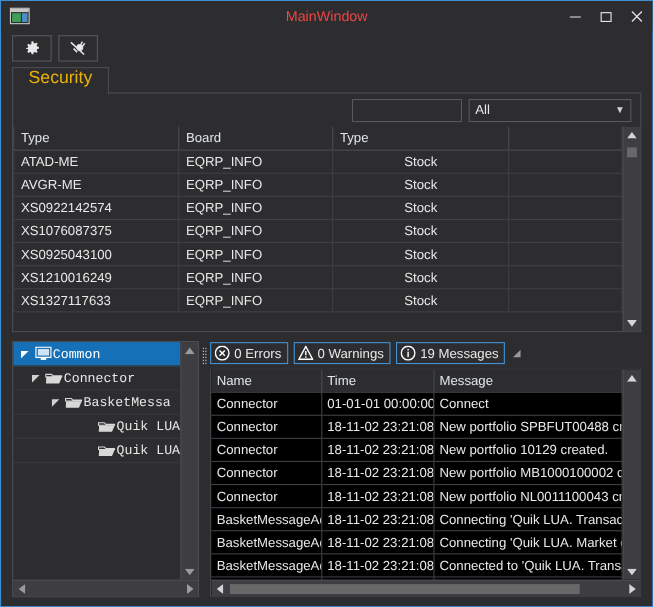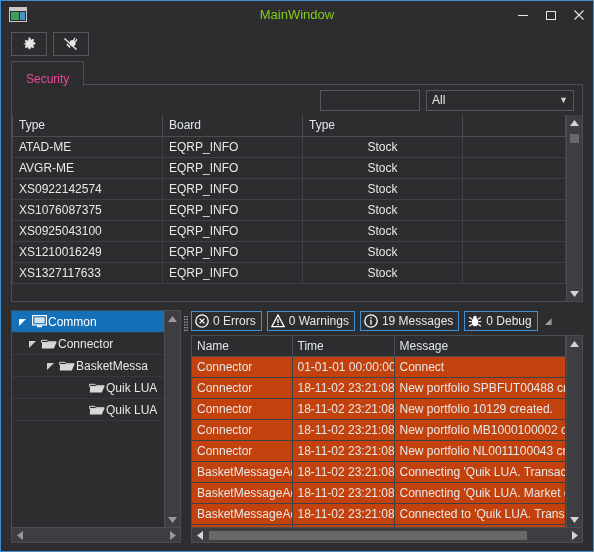--- a/index.html
+++ b/index.html
@@ -35,21 +35,21 @@
   .win-icon .p1 {
     position: absolute; left: 4px; top: 6px; width: 8px; height: 8px;
     background: #3f9e5a;
   }
   .win-icon .p2 {
     position: absolute; left: 13px; top: 6px; width: 5px; height: 8px;
     background: #4a90c2;
   }
   .title-text {
     position: absolute; left: 0; right: 0; text-align: center;
-    color: #84cc16; font-size: 13px; line-height: 27px;
+    color: #ef4444; font-size: 13px; line-height: 27px;
     pointer-events: none;
   }
   .wctrls { margin-left: auto; display: flex; height: 27px; z-index: 2; }
   .wbtn {
     width: 28px; height: 27px; display: flex; align-items: center; justify-content: center;
     color: #e8e8e8; font-size: 12px; line-height: 1;
   }
   .wbtn svg { display: block; }
 
   
@@ -68,22 +68,22 @@
 
   
   .tabstrip {
     flex: 0 0 25px; height: 25px;
     display: flex; align-items: flex-end;
     padding-left: 10px;
     position: relative;
   }
   .tab {
     height: 25px; padding: 0 14px;
-    display: flex; align-items: flex-end;
-    font-size: 12px; color: #ec4899;
+    display: flex; align-items: flex-start;
+    font-size: 16px; color: #eab308;
     border: 1px solid #4a4d51; border-bottom: none;
     background: #2d2d30;
   }
   .tabstrip::after {
     content:""; position: absolute; left: 10px; right: 10px; bottom: 0;
     border-bottom: 1px solid #4a4d51;
   }
   .tab { position: relative; z-index: 1; margin-bottom: -1px; background: #2d2d30; }
 
   
@@ -153,20 +153,21 @@
     flex: 0 0 170px; display: flex; flex-direction: column;
     border: 1px solid #4a4d51; background: #2d2d30;
     min-height: 0;
   }
   .tree-body { flex: 1 1 auto; display: flex; overflow: hidden; min-height: 0; }
   .tree-items { flex: 1 1 auto; overflow: hidden; }
   .tree-row {
     height: 22px; display: flex; align-items: center;
     font-size: 12px; color: #e8e8e8; white-space: nowrap;
     border-bottom: 1px solid #36393d;
+    font-family: Liberation Mono, monospace;
   }
   .tree-row.selected { background: #1570b8; color: #ffffff; }
   .tw { width: 14px; flex: 0 0 14px; display: flex; align-items: center; justify-content: center; }
   .tw svg { display: block; }
   .ticon { width: 18px; flex: 0 0 18px; display: flex; align-items: center; justify-content: center; }
   .tlabel { overflow: hidden; text-overflow: clip; }
   .hsb {
     flex: 0 0 15px; height: 15px; background: #3e3e42; border-top: 1px solid #4a4d51;
     display: flex; align-items: center;
   }
@@ -186,21 +187,21 @@
   }
   .sb-item {
     height: 20px; display: flex; align-items: center; gap: 4px;
     border: 1px solid #3f92d8; padding: 0 5px 0 3px;
     color: #e8e8e8; font-size: 12px; background: #2d2d30;
   }
   .sb-item svg { display: block; }
   .sb-caret { margin-left: 2px; color: #9a9a9a; font-size: 9px; }
 
   .log-wrap {
-    flex: 1 1 auto; border: 1px solid #4a4d51; background: #c2410c;
+    flex: 1 1 auto; border: 1px solid #4a4d51; background: #000000;
     display: flex; flex-direction: column; margin-top: 3px; min-height: 0; overflow: hidden;
   }
   .log-inner { flex: 1 1 auto; display: flex; overflow: hidden; min-height: 0; }
   .log-cols { flex: 1 1 auto; overflow: hidden; }
   table.logtbl { width: 100%; border-collapse: collapse; table-layout: fixed; }
   table.logtbl th {
     background: #2d2d30; color: #dfe6ee; font-size: 12px; font-weight: normal;
     text-align: left; padding: 2px 5px; height: 20px;
     border-right: 1px solid #4a4d51; border-bottom: 1px solid #4a4d51;
   }
@@ -514,35 +515,20 @@
           <span>
             <svg width="14" height="14" viewBox="0 0 14 14">
               <circle cx="7" cy="7" r="6.2" fill="none" stroke="#ffffff" stroke-width="1.3"></circle>
               <rect x="6.35" y="3.2" width="1.3" height="1.4" fill="#ffffff"></rect>
               <rect x="6.35" y="5.7" width="1.3" height="5" fill="#ffffff"></rect>
             </svg>
           </span>
           <span>19 Messages</span>
         </div>
 
-        <div class="sb-item">
-          <span>
-            <svg width="14" height="14" viewBox="0 0 14 14">
-              <ellipse cx="7" cy="8" rx="3.2" ry="4.3" fill="#ffffff"></ellipse>
-              <circle cx="7" cy="3.4" r="1.7" fill="#ffffff"></circle>
-              <line x1="3.8" y1="5.2" x2="1.2" y2="3.2" stroke="#ffffff" stroke-width="1.1"></line>
-              <line x1="10.2" y1="5.2" x2="12.8" y2="3.2" stroke="#ffffff" stroke-width="1.1"></line>
-              <line x1="3.6" y1="7.6" x2="0.7" y2="7.6" stroke="#ffffff" stroke-width="1.1"></line>
-              <line x1="10.4" y1="7.6" x2="13.3" y2="7.6" stroke="#ffffff" stroke-width="1.1"></line>
-              <line x1="3.8" y1="10.2" x2="1.2" y2="12.2" stroke="#ffffff" stroke-width="1.1"></line>
-              <line x1="10.2" y1="10.2" x2="12.8" y2="12.2" stroke="#ffffff" stroke-width="1.1"></line>
-            </svg>
-          </span>
-          <span>0 Debug</span>
-        </div>
 
         <span class="sb-caret">◢</span>
       </div>
 
       <div class="log-wrap">
         <div class="log-inner">
           <div class="log-cols">
             <table class="logtbl">
               <colgroup>
                   <col class="lc-name">

